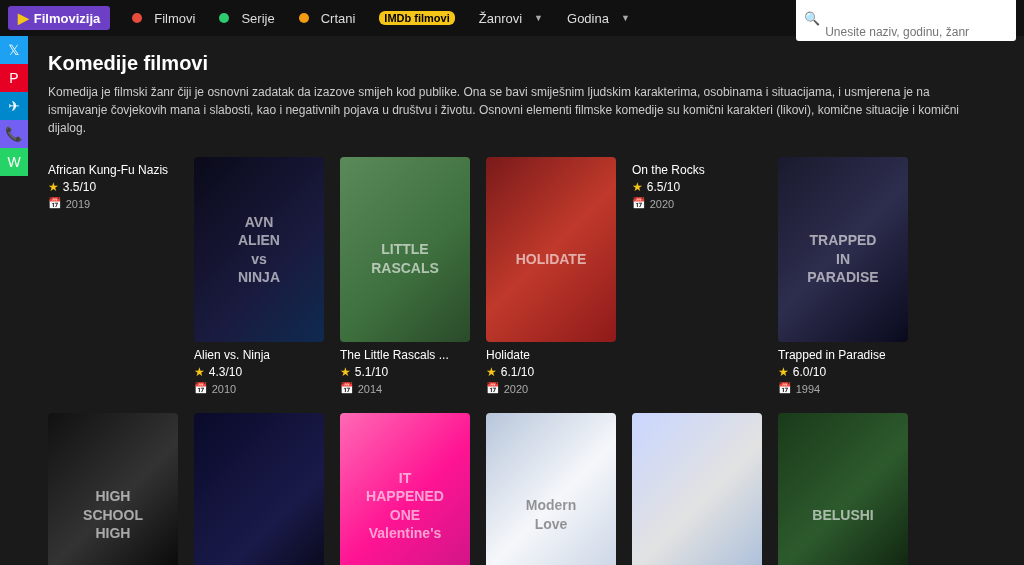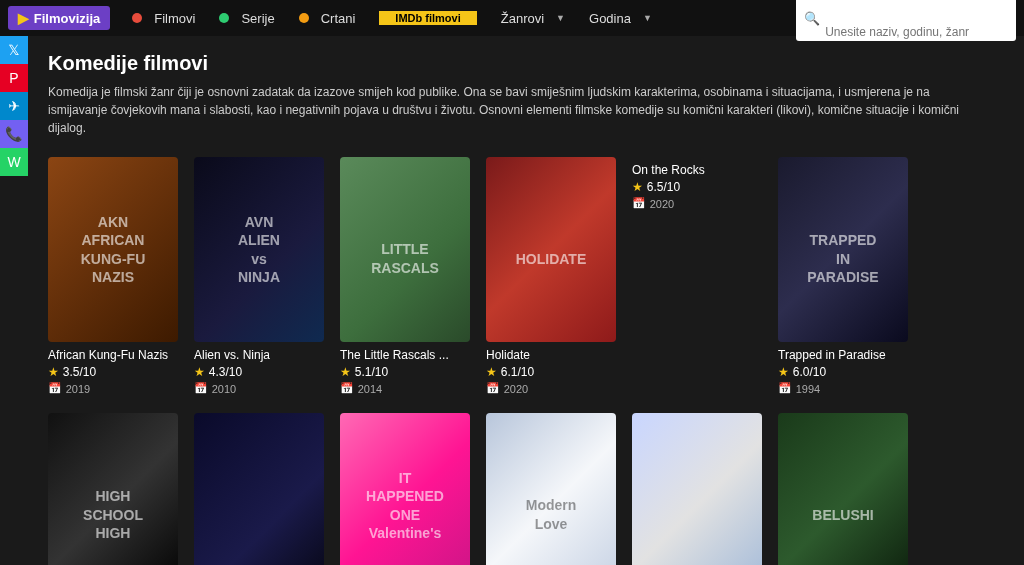--- a/index.html
+++ b/index.html
@@ -30,21 +30,21 @@
       color: #ddd;
       font-size: 13px;
       padding: 4px 10px;
       cursor: pointer;
       display: flex; align-items: center; gap: 12px;
       border-radius: 3px;
     }
     .nav-dot-film { display:inline-block; width:10px; height:10px; background:#e74c3c; border-radius:50%; }
     .nav-dot-serie { display:inline-block; width:10px; height:10px; background:#2ecc71; border-radius:50%; }
     .nav-dot-crtani { display:inline-block; width:10px; height:10px; background:#f39c12; border-radius:50%; }
-    .nav-badge-imdb { background: #f5c518; color: #000; font-size: 11px; font-weight: bold; padding: 1px 16px; border-radius: 0; }
+    .nav-badge-imdb { background: #f5c518; color: #000; font-size: 11px; font-weight: bold; padding: 1px 5px; border-radius: 6px; }
     .nav-chevron { font-size: 9px; color: #aaa; }
     .search-wrap {
       margin-left: auto;
       display: flex;
       align-items: center;
       background: #fff;
       border-radius: 3px;
       padding: 2px 8px;
       width: 220px;
     }
@@ -196,26 +196,20 @@
   <div class="social-btn whatsapp">W</div>
 </div>
 
 <div class="main-content">
   <h1 class="page-title">Komedije filmovi</h1>
   <p class="page-desc">Komedija je filmski žanr čiji je osnovni zadatak da izazove smijeh kod publike. Ona se bavi smiješnim ljudskim karakterima, osobinama i situacijama, i usmjerena je na ismijavanje čovjekovih mana i slabosti, kao i negativnih pojava u društvu i životu. Osnovni elementi filmske komedije su komični karakteri (likovi), komične situacije i komični dijalog.</p>
 
   
   <div class="movie-grid" id="row1">
   <div class="movie-card">
-        <div class="movie-poster" style="background: linear-gradient(135deg, rgb(139, 69, 19) 0%, rgb(61, 26, 0) 100%);">
-          <div class="poster-text" style="color: rgba(255, 255, 255, 0.6); white-space: pre-line; font-size: 14px; line-height: 1.3;">AKN
-AFRICAN
-KUNG-FU
-NAZIS</div>
-        </div>
         <div class="movie-title">African Kung-Fu Nazis</div>
         <div class="movie-rating"><span class="star">★</span>3.5/10</div>
         <div class="movie-year"><span class="cal-icon">📅</span>2019</div>
       </div>
       <div class="movie-card">
         <div class="movie-poster" style="background: linear-gradient(135deg, rgb(10, 10, 26) 0%, rgb(26, 26, 62) 60%, rgb(15, 42, 80) 100%);">
           <div class="poster-text" style="color: rgba(255, 255, 255, 0.6); white-space: pre-line; font-size: 14px; line-height: 1.3;">AVN
 ALIEN
 vs
 NINJA</div>

